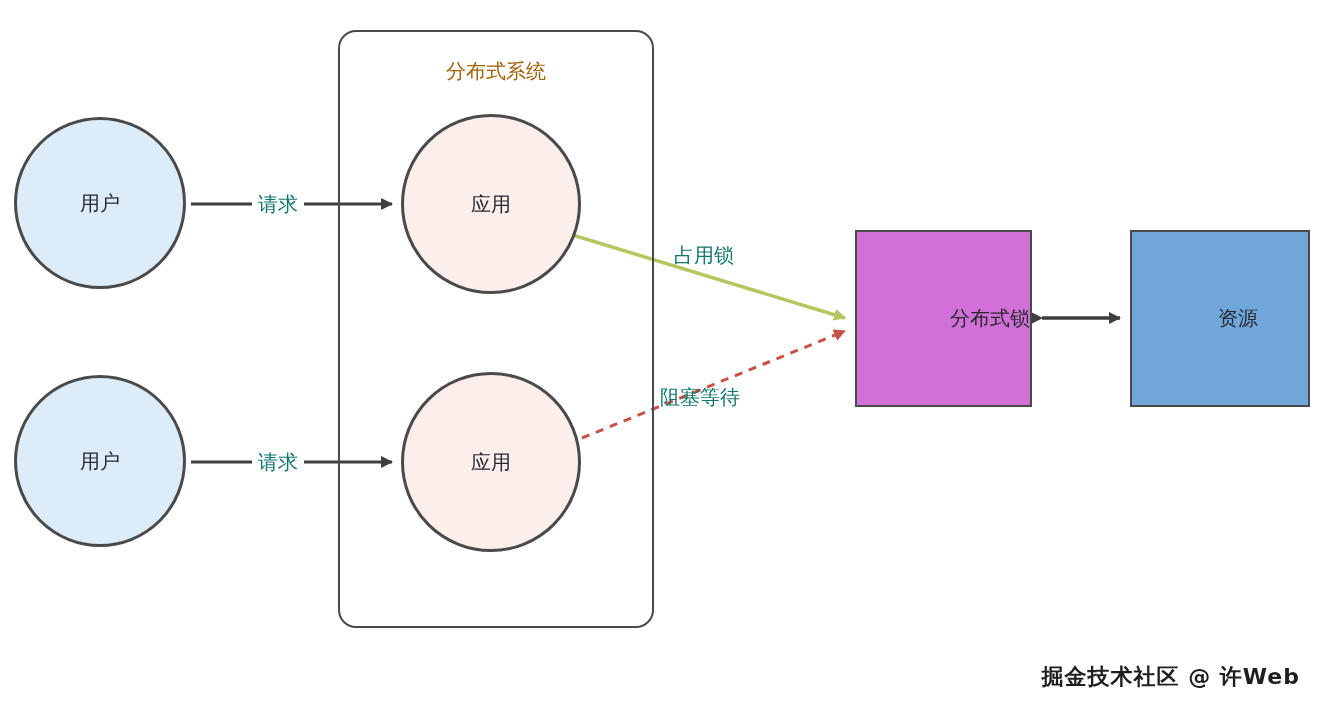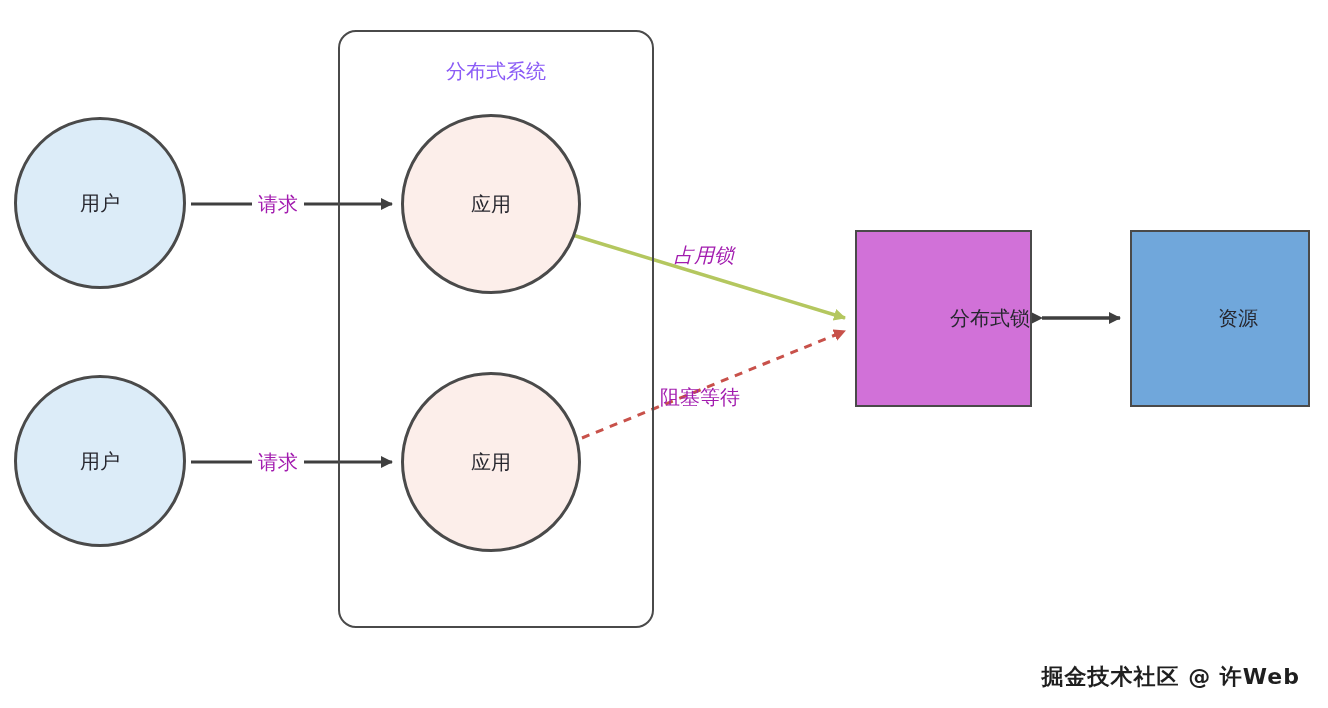--- a/index.html
+++ b/index.html
@@ -59,21 +59,21 @@
     border-radius: 18px;
     background: transparent;
   }
   #system-title {
     position: absolute;
     left: 338px;
     top: 58px;
     width: 316px;
     text-align: center;
     font-size: 20px;
-    color: #8b5cf6;
+    color: #a16207;
   }
   .rect-node {
     border: 2.5px solid #4a4a4a;
   }
   #lock-box {
     left: 855px;
     top: 230px;
     width: 177px;
     height: 177px;
     background: #d171d8;
@@ -83,28 +83,28 @@
     left: 1130px;
     top: 230px;
     width: 180px;
     height: 177px;
     background: #70a7db;
     padding-left: 36px;
   }
   .edge-label {
     position: absolute;
     font-size: 20px;
-    color: #a21caf;
+    color: #0f766e;
     background: #ffffff;
     padding: 2px 6px;
     white-space: nowrap;
   }
   #request1-label { left: 252px; top: 189px; }
   #request2-label { left: 252px; top: 447px; }
-  #occupy-label   { left: 668px; top: 240px; background: transparent; font-style: italic; }
+  #occupy-label   { left: 668px; top: 240px; background: transparent; }
   #wait-label     { left: 654px; top: 382px; background: transparent; font-family: Liberation Serif, serif; }
   #watermark {
     position: absolute;
     right: 28px;
     bottom: 16px;
     font-size: 22px;
     font-weight: bold;
     color: #1f1f1f;
     letter-spacing: 1px;
   }

